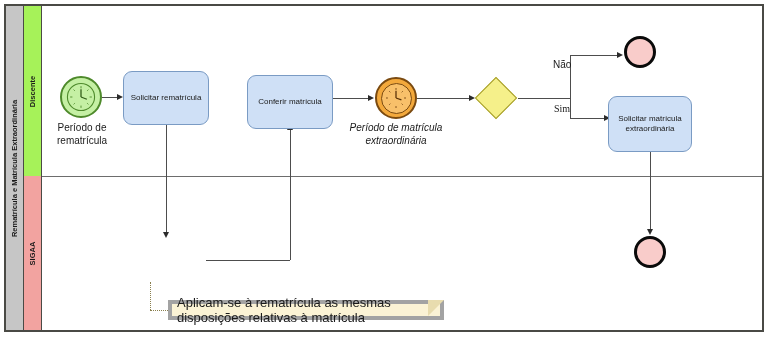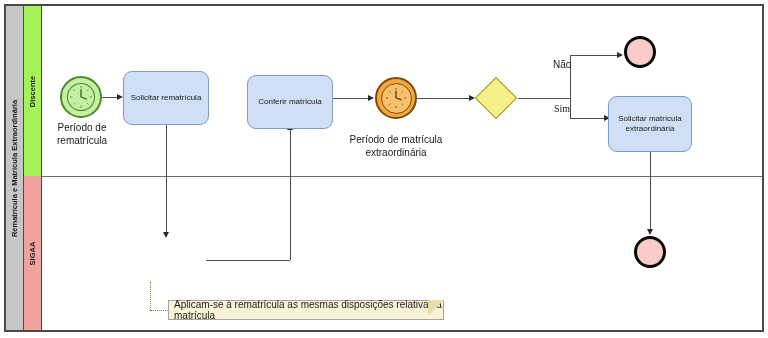--- a/index.html
+++ b/index.html
@@ -44,22 +44,22 @@
   
   .ln{position:absolute;background:#4d4d4d;}
   .lnh{height:1px;}
   .lnv{width:1px;}
   .arrow{position:absolute;width:0;height:0;}
   .ar-r{border-left:6px solid #2b2b2b;border-top:3.5px solid transparent;border-bottom:3.5px solid transparent;}
   .ar-d{border-top:6px solid #2b2b2b;border-left:3.5px solid transparent;border-right:3.5px solid transparent;}
   .ar-u{border-bottom:6px solid #2b2b2b;border-left:3.5px solid transparent;border-right:3.5px solid transparent;}
 
   
-  .anno{position:absolute;box-sizing:border-box;background:#fbf3d5;border:1px solid #a3a3a3;
-        font-size:10px;color:#1a1a1a;display:flex;align-items:center;padding-left:5px;}
+  .anno{position:absolute;box-sizing:border-box;background:#fbf3d5;border:4px solid #a3a3a3;
+        font-size:13px;color:#1a1a1a;display:flex;align-items:center;padding-left:5px;}
   .anno-fold{position:absolute;width:0;height:0;
              border-left:16px solid #e8dcae;border-bottom:16px solid transparent;}
   .dotted{position:absolute;border-top:1px dotted #8a7f4e;}
   .dottedv{position:absolute;border-left:1px dotted #8a7f4e;}
 </style>
 </head>
 <body>
 
 <div id="stage">
 
@@ -121,21 +121,21 @@
       <line x1="10" y1="21" x2="12" y2="21" stroke="#6b3d0c" stroke-width="1"></line>
       <line x1="30" y1="21" x2="32" y2="21" stroke="#6b3d0c" stroke-width="1"></line>
       <line x1="13.4" y1="13.4" x2="14.8" y2="14.8" stroke="#6b3d0c" stroke-width="0.8"></line>
       <line x1="28.6" y1="28.6" x2="27.2" y2="27.2" stroke="#6b3d0c" stroke-width="0.8"></line>
       <line x1="28.6" y1="13.4" x2="27.2" y2="14.8" stroke="#6b3d0c" stroke-width="0.8"></line>
       <line x1="13.4" y1="28.6" x2="14.8" y2="27.2" stroke="#6b3d0c" stroke-width="0.8"></line>
       <line x1="21" y1="21" x2="21" y2="13" stroke="#5a3208" stroke-width="1.4"></line>
       <line x1="21" y1="21" x2="27" y2="23" stroke="#5a3208" stroke-width="1.4"></line>
     </svg>
   </div>
-  <div class="lbl" style="left:346px;top:134px;width:100px;">Período de matrícula extraordinária</div>
+  <div class="lbl" style="left:346px;top:122px;width:100px;font-style:italic;">Período de matrícula extraordinária</div>
 
   <div class="ln lnh" style="left:417px;top:98px;width:53px;"></div>
   <div class="arrow ar-r" style="left:469px;top:94.5px;"></div>
 
   <div class="gw" style="left:481px;top:83px;width:30px;height:30px;"></div>
 
   <div class="ln lnh" style="left:518px;top:98px;width:52px;"></div>
   <div class="ln lnv" style="left:570px;top:55px;height:63px;"></div>
 
   <div class="ln lnh" style="left:570px;top:55px;width:48px;"></div>

